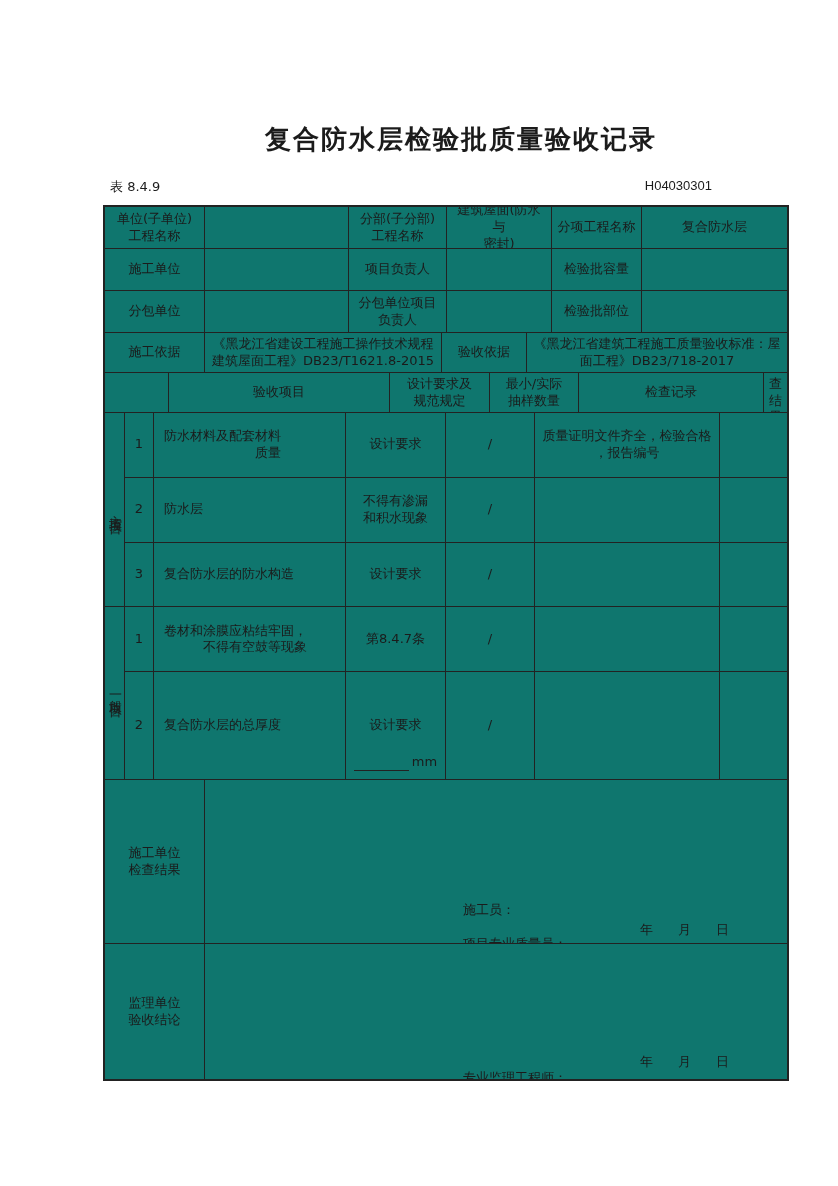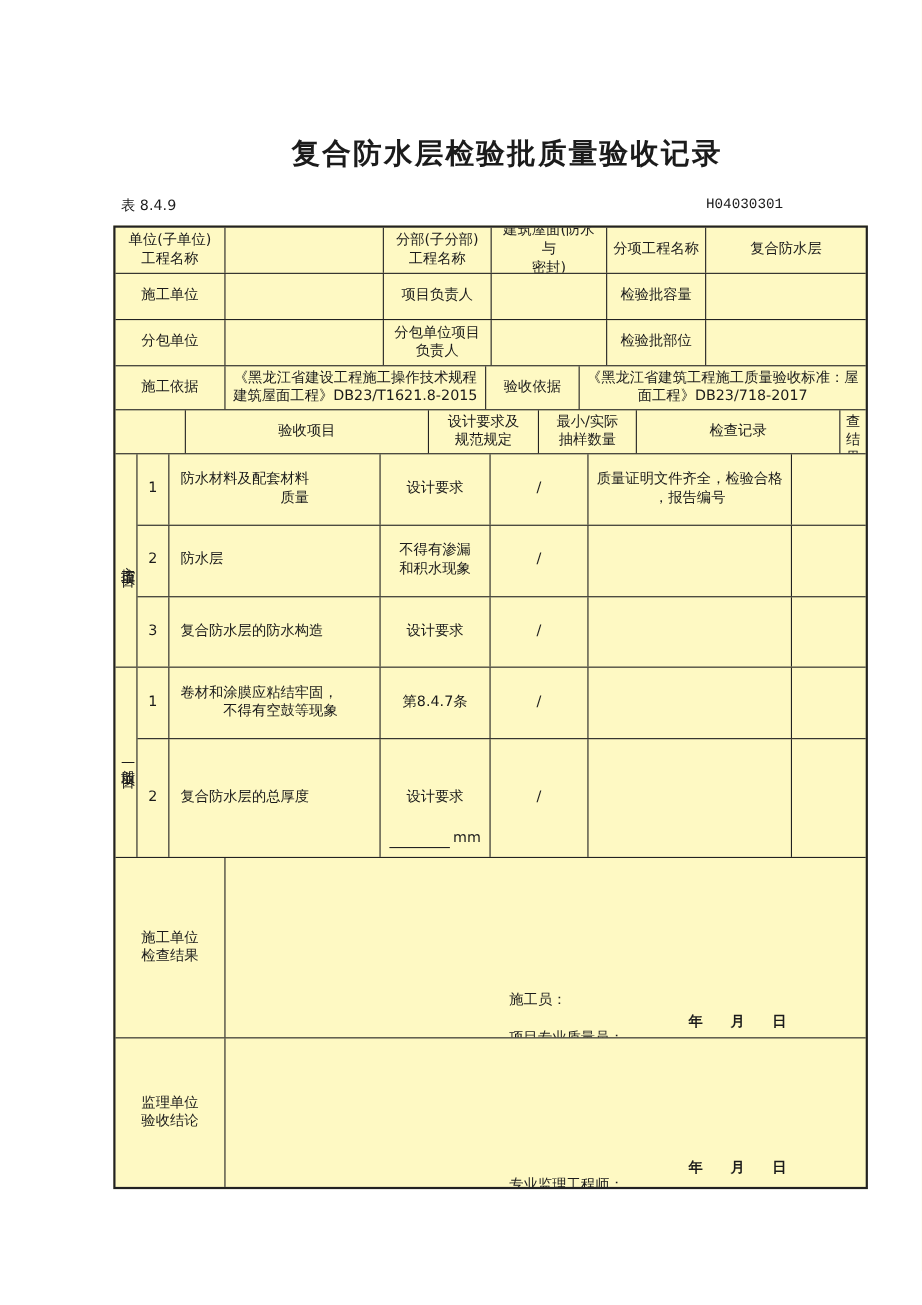--- a/index.html
+++ b/index.html
@@ -7,24 +7,24 @@
     width:838px;height:1186px;background:#ffffff;position:relative;
     font-family:"DejaVu Sans","Liberation Sans",sans-serif;
     color:#1b1b1b;-webkit-font-smoothing:antialiased;
   }
   .title{
     position:absolute;left:0;top:122px;width:838px;text-align:center;
     font-size:26px;font-weight:bold;letter-spacing:2px;padding-left:42px;
   }
   .subheader{position:absolute;left:0;top:178px;width:838px;font-size:13px;}
   .table-no{position:absolute;left:110px;top:0;}
-  .doc-code{position:absolute;right:126px;top:0;font-family:Liberation Mono, monospace;}
+  .doc-code{position:absolute;right:126px;top:0;font-family:Liberation Sans, sans-serif;}
   .tbl{
     position:absolute;left:103px;top:205px;width:682px;height:872px;
-    border:2px solid #222;background:#fef9c3;box-sizing:content-box;
+    border:2px solid #222;background:#0f766e;box-sizing:content-box;
     font-size:13px;line-height:1.3;
   }
   .row{display:flex;box-sizing:border-box;border-bottom:1px solid #222;}
   .row.no-bb{border-bottom:none;}
   .c{
     box-sizing:border-box;border-right:1px solid #222;
     display:flex;align-items:center;justify-content:center;
     text-align:center;padding:2px 4px;white-space:pre-line;overflow:hidden;
   }
   .c.last{border-right:none;flex:1;}
@@ -53,21 +53,21 @@
   .itm{width:192px;}
   .req-rel{position:relative;flex-direction:column;justify-content:center;}
   .mmline{position:absolute;bottom:8px;left:0;width:100%;text-align:center;font-size:13px;}
   .uline{display:inline-block;width:55px;border-bottom:1px solid #222;height:12px;margin-right:3px;vertical-align:bottom;}
   
   .r-foot1{height:164px;}
   .r-foot2{height:135px;}
   .flabel{width:100px;}
   .fcontent{position:relative;padding:0;display:block;}
   .sig{position:absolute;left:258px;font-size:13px;margin-top:44px;}
-  .date{position:absolute;right:66px;font-size:13px;letter-spacing:6px;font-weight:bold;}
+  .date{position:absolute;right:52px;font-size:13px;letter-spacing:6px;}
 </style>
 </head>
 <body>
 
 <div class="title">复合防水层检验批质量验收记录</div>
 
 <div class="subheader">
   <span class="table-no">表 8.4.9</span>
   <span class="doc-code">H04030301</span>
 </div>

